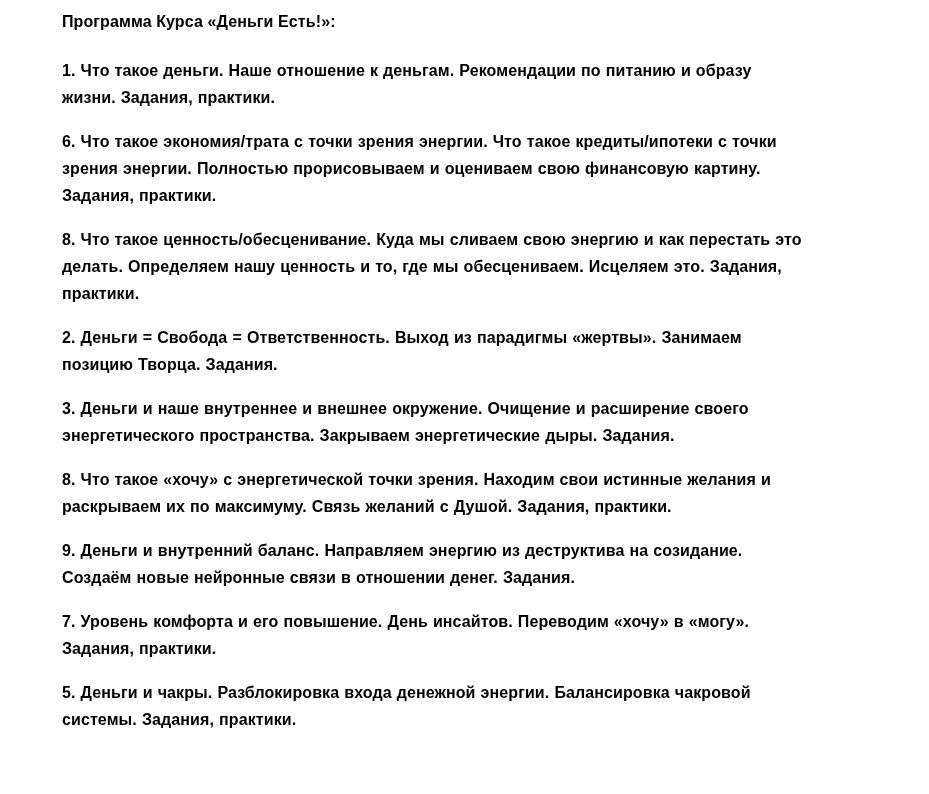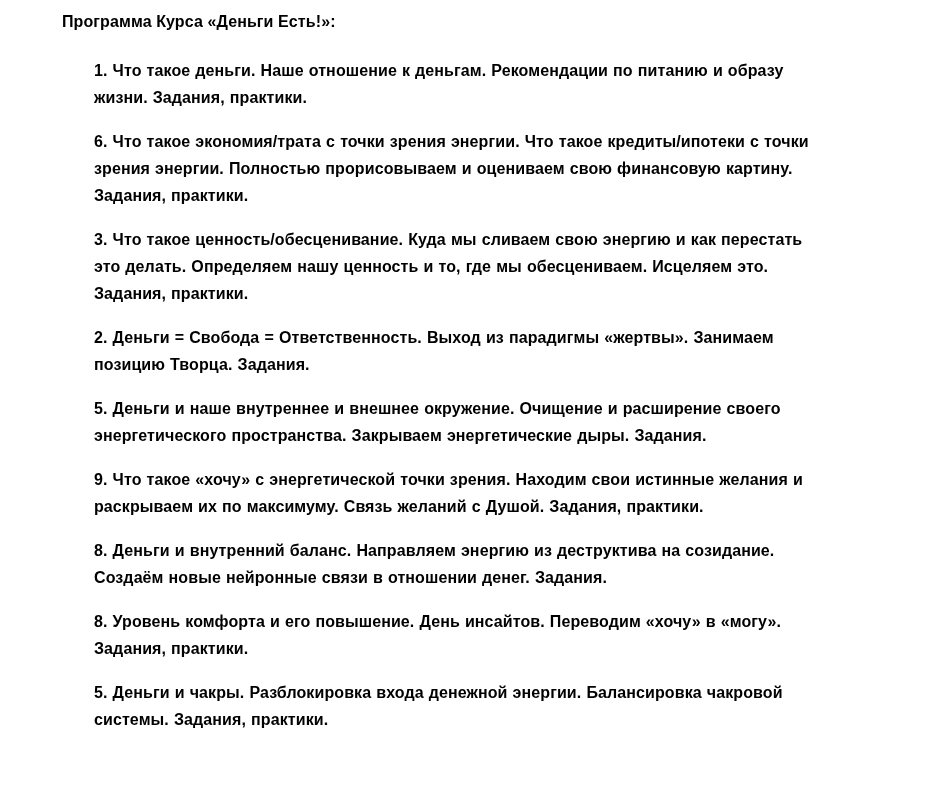--- a/index.html
+++ b/index.html
@@ -23,39 +23,38 @@
   .doc-title {
     margin-bottom: 22px;
     max-width: 815px;
     letter-spacing: 0.1px;
   }
   .doc-paragraph {
     margin-bottom: 17px;
     max-width: 815px;
     letter-spacing: 0.1px;
     word-spacing: 0.5px;
-    margin-left: 32px;
   }
 </style>
 </head>
 <body>
 
 <div class="document-page">
   <p class="doc-title">Программа Курса «Деньги Есть!»:</p>
 
   <p class="doc-paragraph">1. Что такое деньги. Наше отношение к деньгам. Рекомендации по питанию и образу жизни. Задания, практики.</p>
 
   <p class="doc-paragraph">6. Что такое экономия/трата с точки зрения энергии. Что такое кредиты/ипотеки с точки зрения энергии. Полностью прорисовываем и оцениваем свою финансовую картину. Задания, практики.</p>
 
-  <p class="doc-paragraph">3. Что такое ценность/обесценивание. Куда мы сливаем свою энергию и как перестать это делать. Определяем нашу ценность и то, где мы обесцениваем. Исцеляем это. Задания, практики.</p>
+  <p class="doc-paragraph">8. Что такое ценность/обесценивание. Куда мы сливаем свою энергию и как перестать это делать. Определяем нашу ценность и то, где мы обесцениваем. Исцеляем это. Задания, практики.</p>
 
   <p class="doc-paragraph">2. Деньги = Свобода = Ответственность. Выход из парадигмы «жертвы». Занимаем позицию Творца. Задания.</p>
 
-  <p class="doc-paragraph">5. Деньги и наше внутреннее и внешнее окружение. Очищение и расширение своего энергетического пространства. Закрываем энергетические дыры. Задания.</p>
+  <p class="doc-paragraph">3. Деньги и наше внутреннее и внешнее окружение. Очищение и расширение своего энергетического пространства. Закрываем энергетические дыры. Задания.</p>
 
-  <p class="doc-paragraph">9. Что такое «хочу» с энергетической точки зрения. Находим свои истинные желания и раскрываем их по максимуму. Связь желаний с Душой. Задания, практики.</p>
+  <p class="doc-paragraph">8. Что такое «хочу» с энергетической точки зрения. Находим свои истинные желания и раскрываем их по максимуму. Связь желаний с Душой. Задания, практики.</p>
 
-  <p class="doc-paragraph">8. Деньги и внутренний баланс. Направляем энергию из деструктива на созидание. Создаём новые нейронные связи в отношении денег. Задания.</p>
+  <p class="doc-paragraph">9. Деньги и внутренний баланс. Направляем энергию из деструктива на созидание. Создаём новые нейронные связи в отношении денег. Задания.</p>
 
-  <p class="doc-paragraph">8. Уровень комфорта и его повышение. День инсайтов. Переводим «хочу» в «могу». Задания, практики.</p>
+  <p class="doc-paragraph">7. Уровень комфорта и его повышение. День инсайтов. Переводим «хочу» в «могу». Задания, практики.</p>
 
   <p class="doc-paragraph">5. Деньги и чакры. Разблокировка входа денежной энергии. Балансировка чакровой системы. Задания, практики.</p>
 </div>
 
 </body></html>

